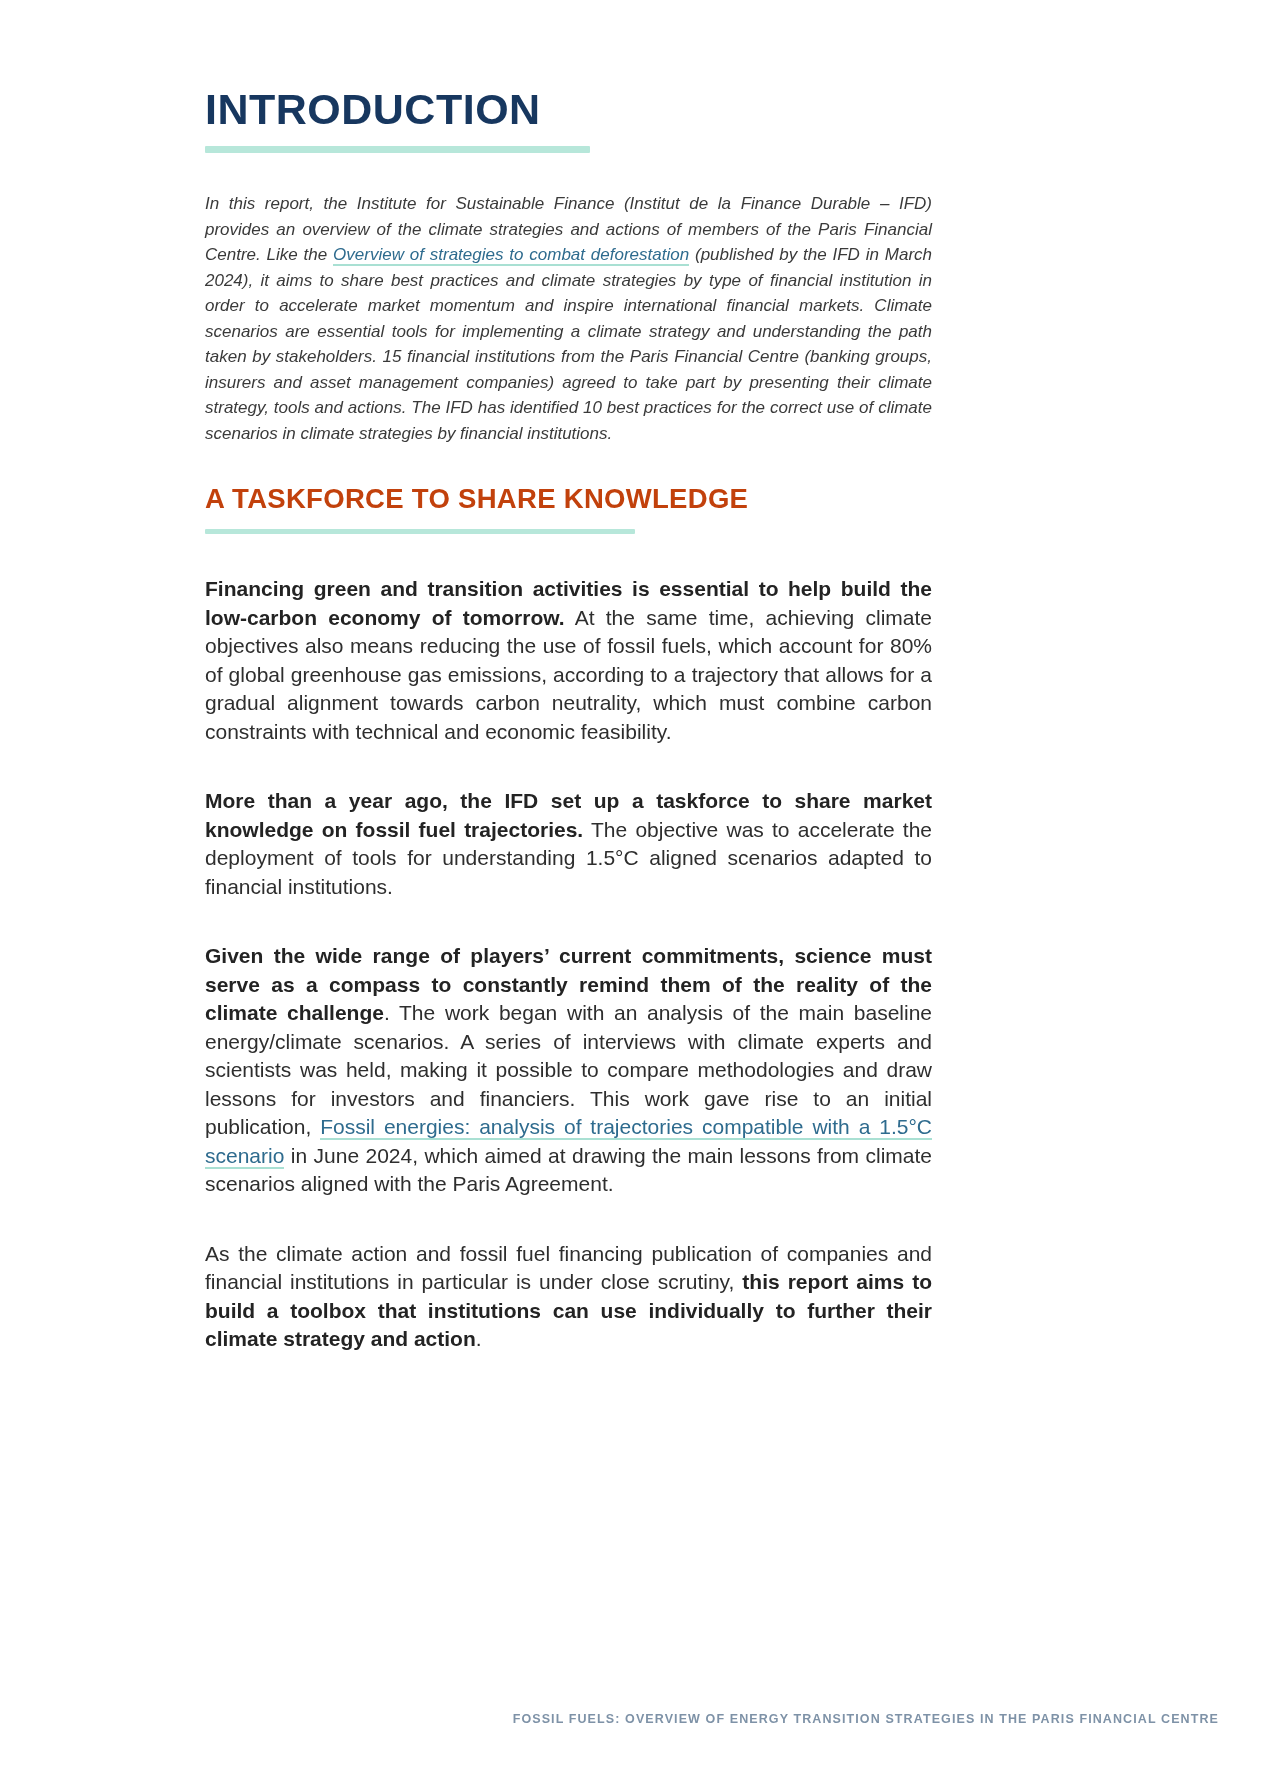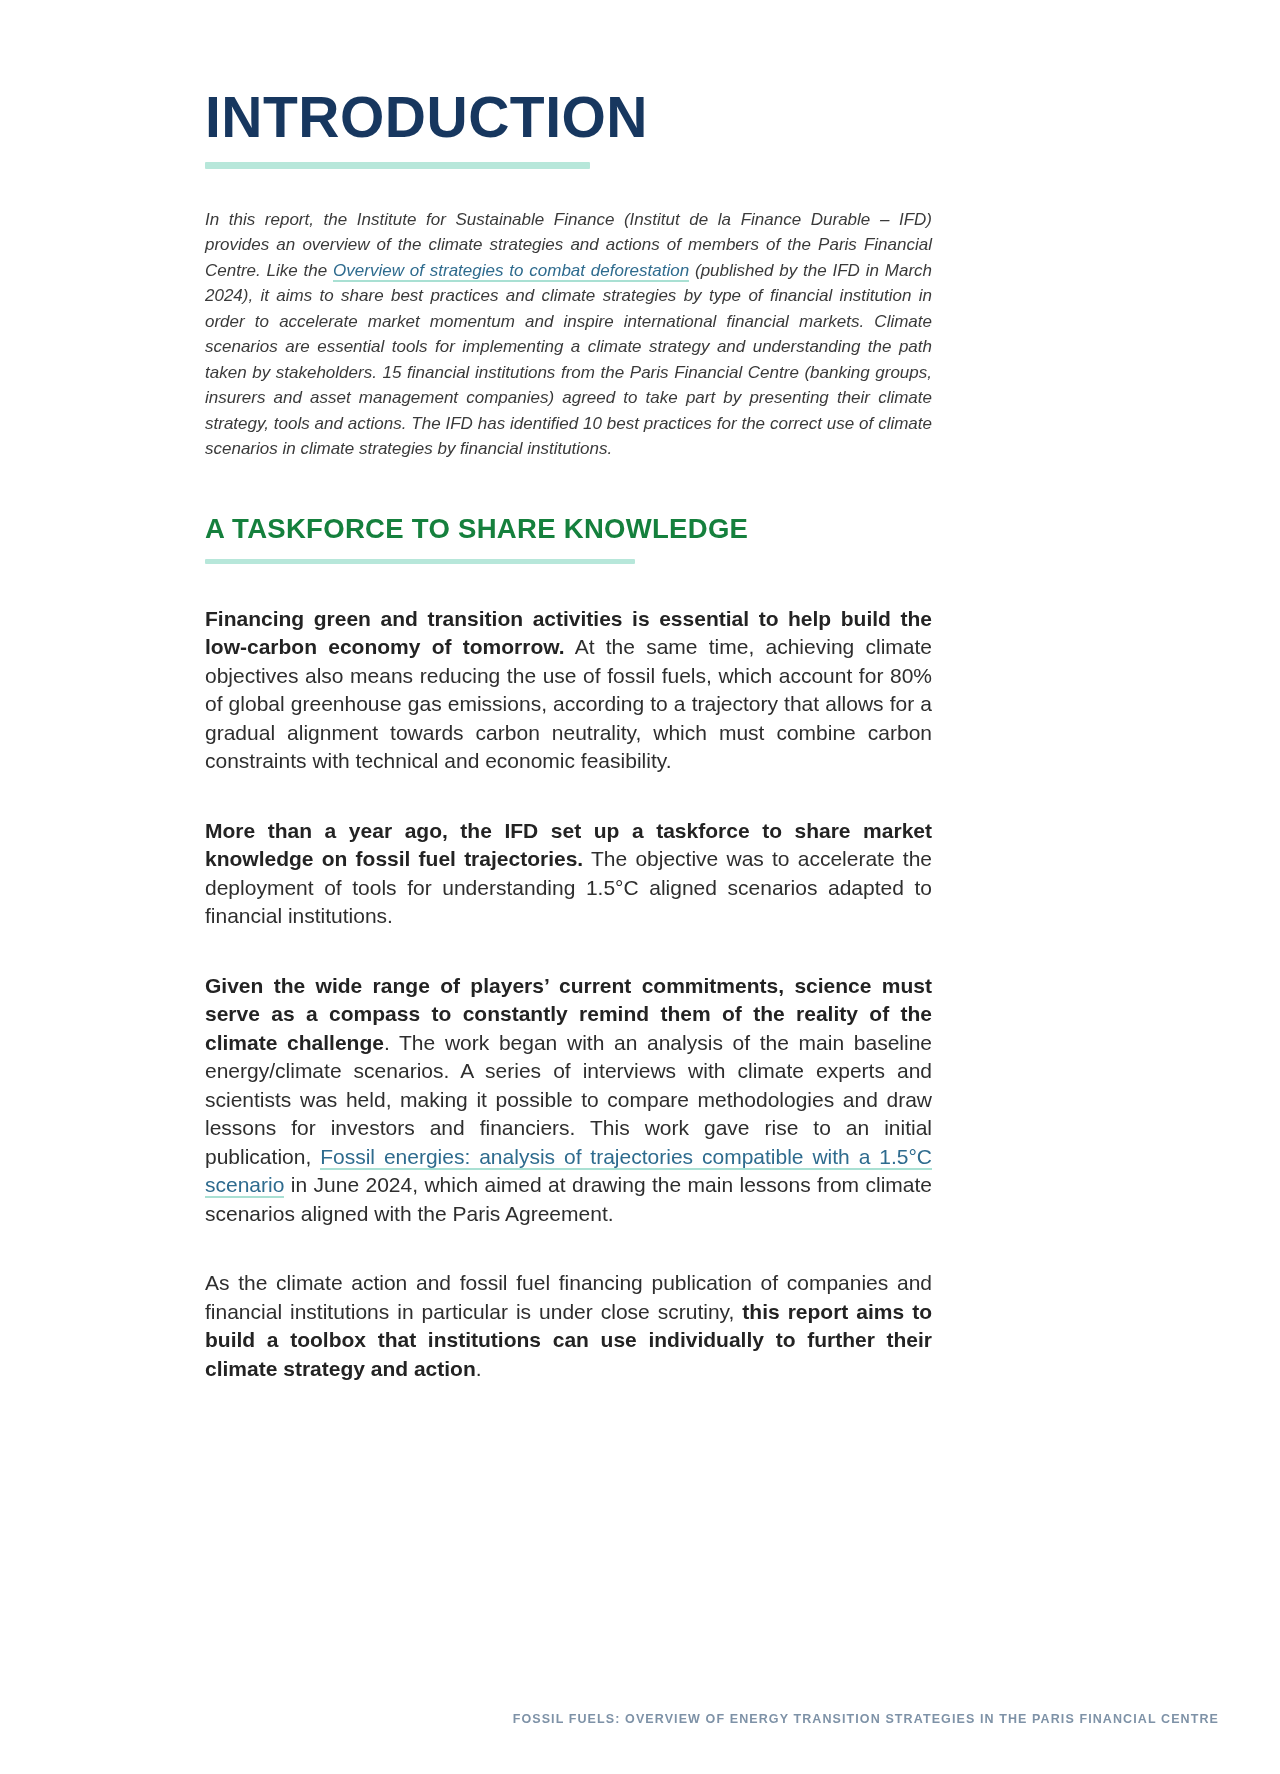--- a/index.html
+++ b/index.html
@@ -17,21 +17,21 @@
     inset: 0;
     background: #ffffff;
   }
   .content {
     position: absolute;
     left: 205px;
     top: 86px;
     width: 727px;
   }
   .page-title {
-    font-size: 57px;
+    font-size: 43px;
     font-weight: 800;
     letter-spacing: 0.5px;
     color: #17375f;
     line-height: 1.1;
   }
   .rule {
     background: #b7e7da;
     border-radius: 1px;
   }
   .rule-lg {
@@ -46,26 +46,26 @@
   }
   .lead {
     margin-top: 38px;
     font-style: italic;
     font-size: 17px;
     line-height: 25.5px;
     color: #3a3a3a;
     text-align: justify;
   }
   .section-heading {
-    margin-top: 50px;
+    margin-top: 36px;
     font-size: 27.5px;
     line-height: 34px;
     font-weight: 800;
     letter-spacing: 0.3px;
-    color: #15803d;
+    color: #c2410c;
   }
   .body-para {
     margin-top: 41px;
     font-size: 21px;
     line-height: 28.5px;
     color: #2e2e2e;
     text-align: justify;
   }
   .body-para:first-of-type { margin-top: 34px; }
   .bold { font-weight: 700; color: #232323; }

